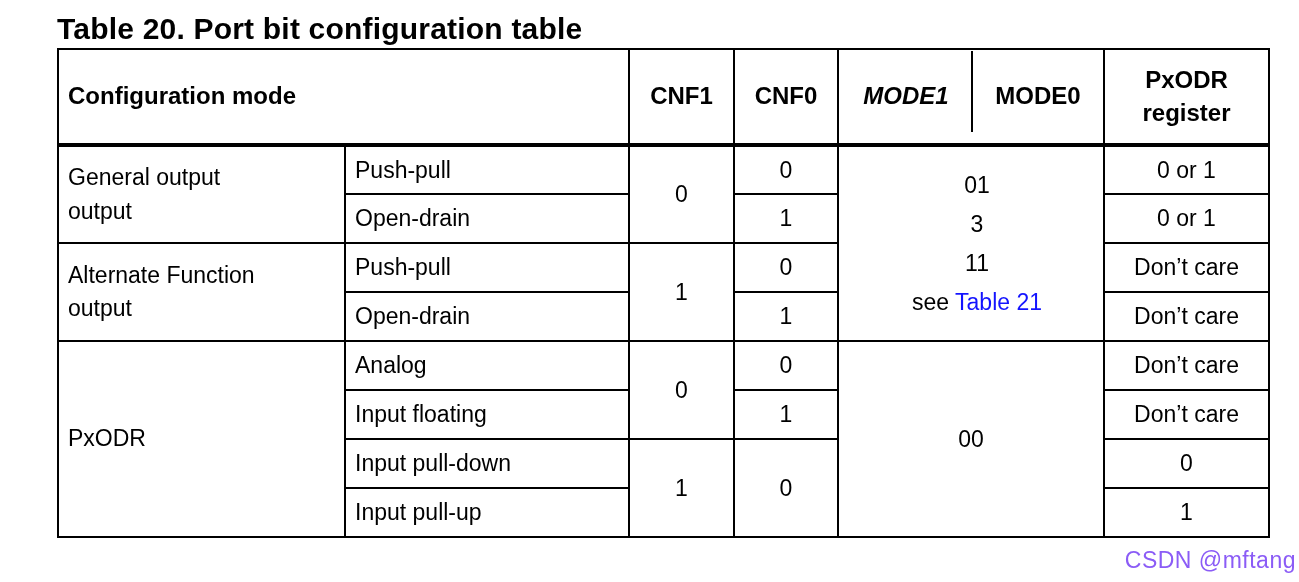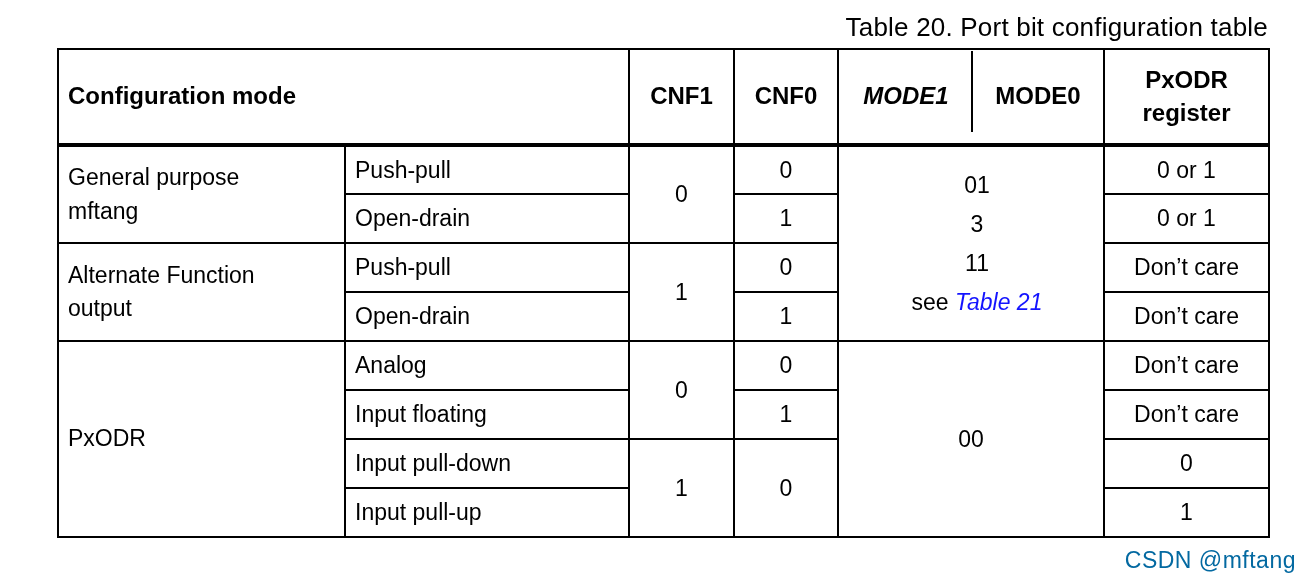--- a/index.html
+++ b/index.html
@@ -11,23 +11,23 @@
     position: relative;
     font-family: "Liberation Sans", sans-serif;
     color: #000;
     overflow: hidden;
   }
   .title {
     position: absolute;
     left: 57px;
     top: 12px;
     width: 1211px;
-    text-align: right;
-    font-size: 26px;
-    font-weight: normal;
+    text-align: left;
+    font-size: 30px;
+    font-weight: bold;
     letter-spacing: 0.2px;
   }
   .table-wrap {
     position: absolute;
     left: 57px;
     top: 48px;
   }
   table {
     border-collapse: collapse;
     table-layout: fixed;
@@ -63,37 +63,36 @@
   td.left .wrap-label {
     max-width: 215px;
     line-height: 1.45;
   }
   .mode-cell div {
     line-height: 39px;
     margin-left: 12px;
   }
   .link {
     color: #1414ff;
-    font-style: italic;
     cursor: pointer;
   }
   .mode-header-divider {
     position: absolute;
     left: 914px;
     top: 3px;
     width: 2px;
     height: 81px;
     background: #000;
   }
   .watermark {
     position: absolute;
     right: 3px;
     top: 547px;
     font-size: 23px;
-    color: #0369a1;
+    color: #8b5cf6;
     text-shadow: 1px 1px 0 #ffffff;
     letter-spacing: 0.5px;
     z-index: 3;
     white-space: nowrap;
   }
 </style>
 </head>
 <body>
 
 <div class="title">Table 20. Port bit configuration table</div>
@@ -115,21 +114,21 @@
         <th>CNF1</th>
         <th>CNF0</th>
         <th class="no-right">MODE1</th>
         <th class="no-left">MODE0</th>
         <th><span>PxODR</span><br><span>register</span></th>
       </tr>
     </thead>
     <tbody>
       <tr>
         <td class="left" rowspan="2">
-            <div class="wrap-label">General purpose mftang</div>
+            <div class="wrap-label">General output output</div>
           </td>
         <td class="left">Push-pull</td>
         <td rowspan="2">0</td>
         <td>0</td>
         <td rowspan="4" colspan="2" class="mode-cell">
           <div>01</div>
           <div>3</div>
           <div>11</div>
           <div><span>see </span><span class="link">Table 21</span></div>
         </td>

